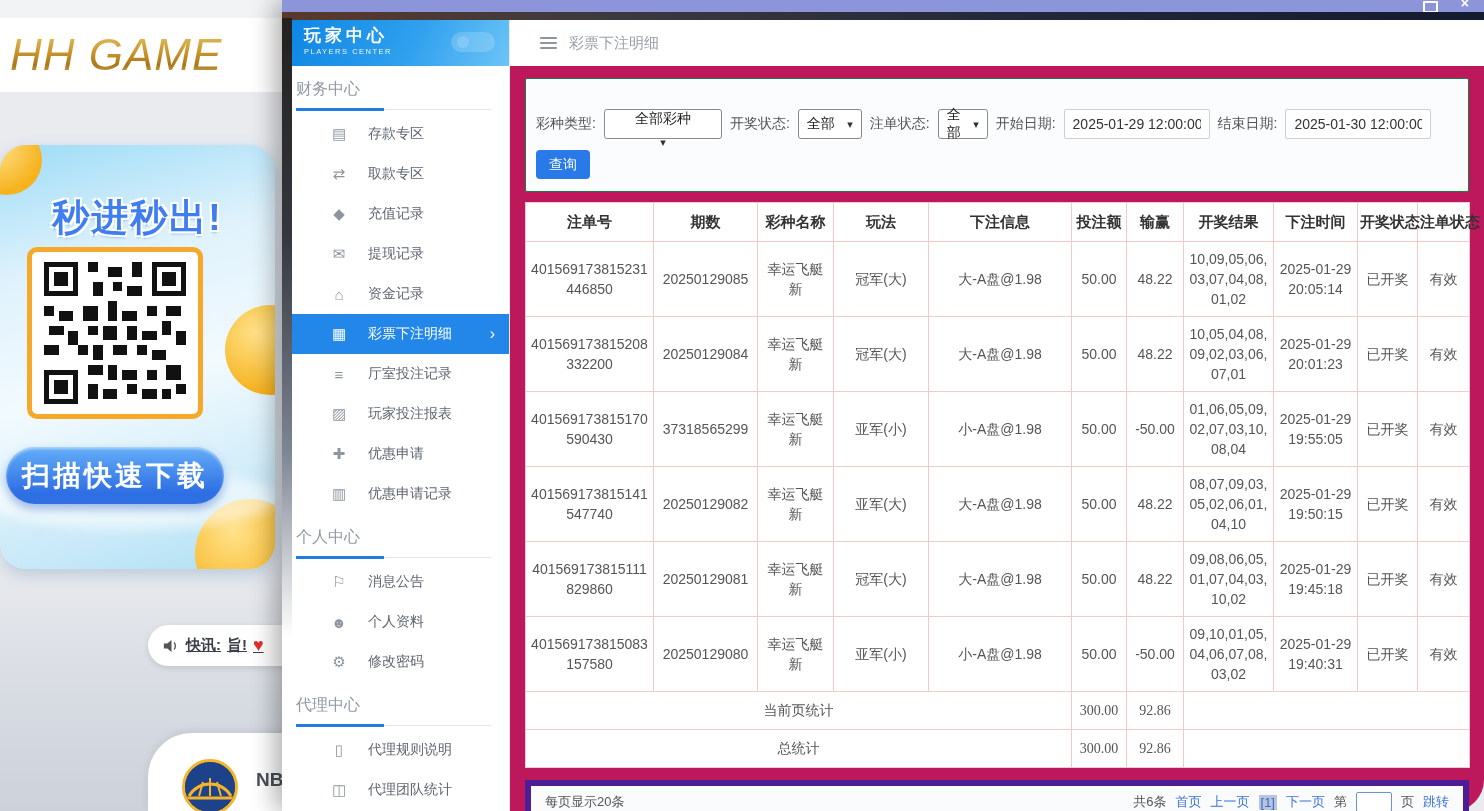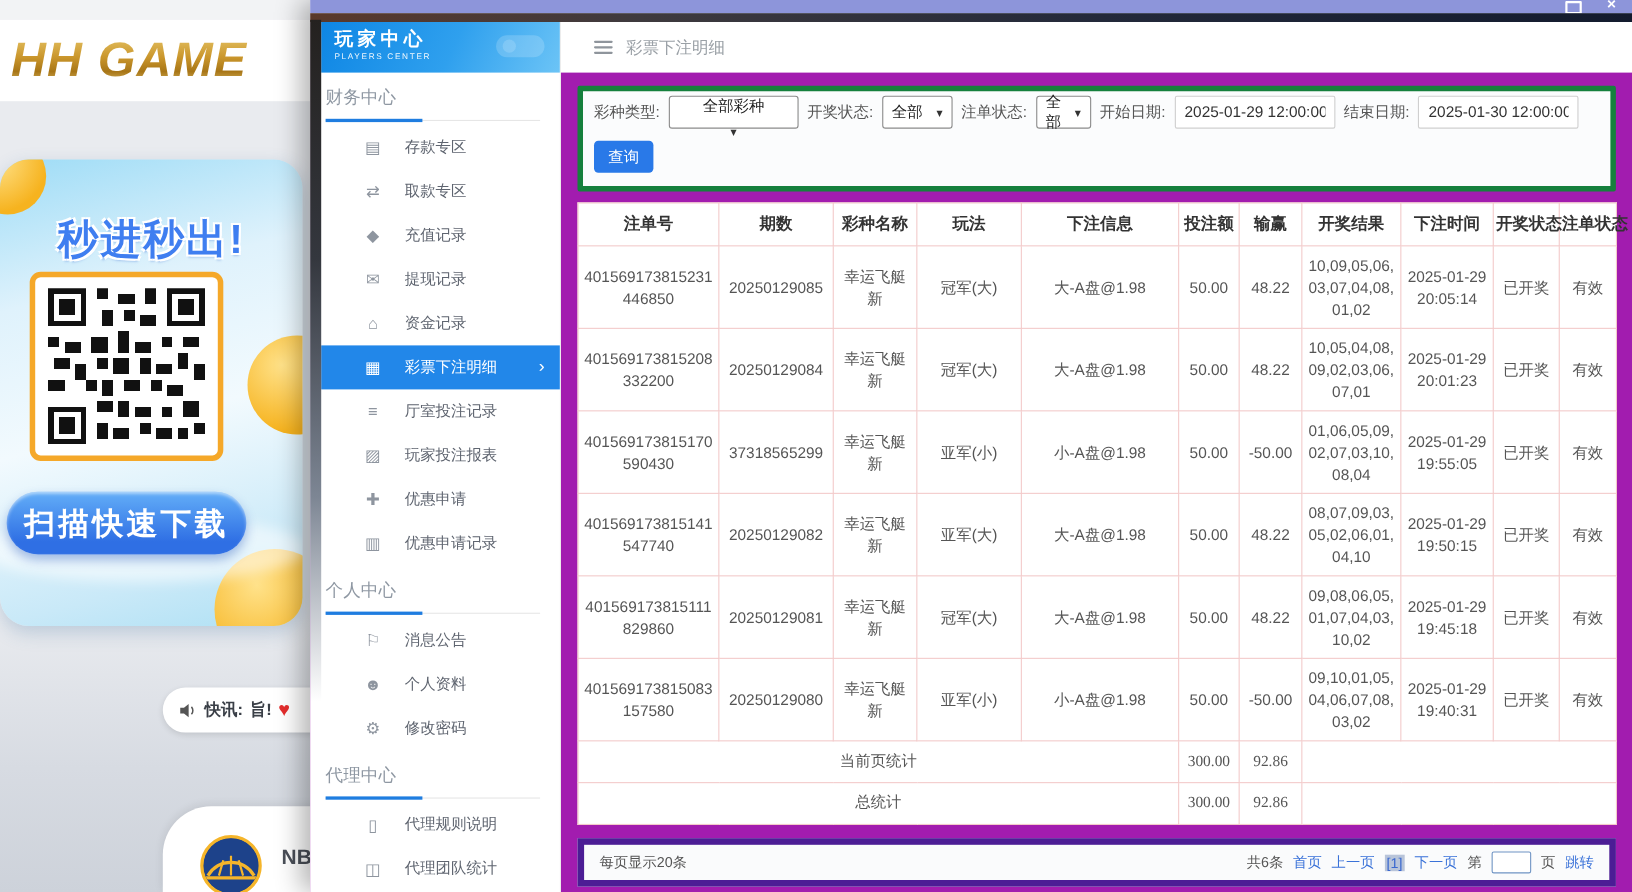--- a/index.html
+++ b/index.html
@@ -6,21 +6,21 @@
   body{
     width:1484px;height:811px;position:relative;overflow:hidden;
     background:#e9ebef;font-family:"Liberation Sans",sans-serif;
     -webkit-font-smoothing:antialiased;
   }
   
   .bg-page{position:absolute;inset:0;}
   .bg-top{position:absolute;left:0;top:0;width:292px;height:18px;background:#f2f3f5;}
   .logo-strip{position:absolute;left:0;top:18px;width:292px;height:74px;background:#fff;display:flex;align-items:center;padding-left:10px;box-sizing:border-box;}
   .logo-text{
-    font-size:44px;font-weight:700;font-style:italic;letter-spacing:1px;
+    font-size:44px;font-weight:400;font-style:italic;letter-spacing:1px;
     background:linear-gradient(180deg,#e8c76a 0%,#c9952b 45%,#a87617 70%,#e9cf7e 100%);
     -webkit-background-clip:text;background-clip:text;color:#c1912c;-webkit-text-fill-color:transparent;
     white-space:nowrap;
   }
   .bg-lower{position:absolute;left:0;top:560px;width:292px;height:251px;background:linear-gradient(180deg,#e9ebef,#d7dbe2 55%,#cdd2da);}
   .promo-card{
     position:absolute;left:0;top:145px;width:275px;height:424px;border-radius:26px;overflow:hidden;
     background:linear-gradient(165deg,#9edcf6 0%,#dff2fc 28%,#f2fafe 55%,#c9e9f8 85%,#aee0f4 100%);
     box-shadow:0 6px 16px rgba(60,110,160,.25);
   }
@@ -44,21 +44,21 @@
     background:linear-gradient(180deg,#63aef8 0%,#2f6fe4 80%);
     color:#fff;font-size:28px;font-weight:700;letter-spacing:3px;
     display:flex;align-items:center;justify-content:center;
     box-shadow:0 5px 10px rgba(40,90,190,.4), inset 0 2px 3px rgba(255,255,255,.5);
     cursor:pointer;
   }
   .ticker{
     position:absolute;left:148px;top:625px;width:144px;height:41px;background:#fff;
     border-radius:21px 0 0 21px;box-shadow:0 2px 6px rgba(0,0,0,.12);
     display:flex;align-items:center;gap:6px;padding-left:15px;box-sizing:border-box;
-    font-size:15px;font-weight:700;color:#3a3f47;
+    font-size:15px;font-weight:700;color:#3a3f47;text-decoration:underline;
   }
   .ticker .heart{color:#e42d2d;font-size:18px;}
   .speaker{width:17px;height:14px;flex:0 0 auto;}
   .nba-card{
     position:absolute;left:148px;top:733px;width:144px;height:78px;background:#fff;
     border-radius:44px 0 0 0;box-shadow:0 -2px 8px rgba(0,0,0,.08);
   }
   .nba-logo{
     position:absolute;left:34px;top:26px;width:56px;height:56px;border-radius:50%;
     background:#1d428a;border:3px solid #f5b52a;box-sizing:border-box;overflow:hidden;
@@ -67,21 +67,21 @@
   .nba-text{position:absolute;left:108px;top:36px;font-size:19px;font-weight:800;color:#4a4f58;}
   
   .popup{position:absolute;left:282px;top:0;width:1202px;height:811px;box-shadow:-8px 0 22px rgba(0,0,0,.3);}
   .titlebar{position:absolute;left:0;top:0;right:0;height:12px;background:#8d95da;}
   .win-max{position:absolute;top:1px;right:46px;width:11px;height:8px;border:2px solid #fff;border-radius:1px;}
   .win-close{position:absolute;top:-4px;right:15px;color:#fff;font-size:14px;font-weight:700;line-height:14px;}
   .darkstrip{position:absolute;left:0;top:12px;right:0;height:8px;
     background:linear-gradient(90deg,#5a392b 0%,#3e3a3e 25%,#23293a 60%,#131b2e 100%);}
   .left-dark-col{position:absolute;left:0;top:18px;width:10px;height:620px;z-index:6;
     background:linear-gradient(180deg,#24211f 0%,#34373e 35%,#7d8694 70%,rgba(230,233,238,0) 100%);}
-  .popup-body{position:absolute;left:0;top:20px;right:0;bottom:0;background:#a21caf;display:flex;}
+  .popup-body{position:absolute;left:0;top:20px;right:0;bottom:0;background:#be185d;display:flex;border-radius:31px;}
   
   .sidebar{width:228px;flex:0 0 auto;background:#fff;border-right:1px solid #ececec;box-sizing:border-box;overflow:hidden;}
   .sb-header{
     margin-left:10px;height:46px;position:relative;overflow:hidden;color:#fff;
     background:linear-gradient(115deg,#0e86e4 0%,#2fa0ee 55%,#6cc4f6 100%);
     padding:5px 12px;box-sizing:border-box;
   }
   .sb-title{font-size:17px;font-weight:700;letter-spacing:4px;line-height:22px;}
   .sb-sub{font-size:7.5px;letter-spacing:1.5px;opacity:.92;}
   .pad-ghost{position:absolute;right:14px;top:6px;width:44px;height:30px;opacity:.35;}
@@ -101,22 +101,22 @@
   .sb-item.active .sb-ico{color:#fff;}
   .sb-item .chev{position:absolute;right:14px;font-size:16px;color:#fff;}
   
   .main{flex:1;display:flex;flex-direction:column;min-width:0;}
   .main-header{height:46px;background:#fff;display:flex;align-items:center;gap:12px;padding-left:30px;flex:0 0 auto;}
   .hamburger{width:17px;display:flex;flex-direction:column;gap:3px;cursor:pointer;}
   .hamburger i{display:block;height:2px;background:#8f959c;border-radius:1px;}
   .main-title{font-size:15px;color:#9aa0a6;}
   .content{padding:12px 15px 0 15px;}
   .filter-panel{
-    background:#fbfcfd;border:5px solid #15803d;border-radius:2px;
-    padding:4px 10px 12px 10px;box-sizing:border-box;
+    background:#fbfcfd;border:1px solid #15803d;border-radius:2px;
+    padding:30px 10px 12px 10px;box-sizing:border-box;
   }
   .filter-row{display:flex;align-items:center;gap:8px;font-size:14px;color:#555;flex-wrap:nowrap;}
   .filter-row .lbl{white-space:nowrap;}
   .sel{
     display:inline-flex;align-items:center;justify-content:space-between;gap:8px;
     background:#fff;border:1px solid #8a8a8a;border-radius:3px;height:30px;
     padding:0 8px;color:#222;cursor:pointer;box-sizing:border-box;
   }
   .sel .arr{font-size:11px;color:#333;}
   .sel.w1{width:118px;flex-direction:column;} .sel.w2{width:64px;} .sel.w3{width:50px;}

